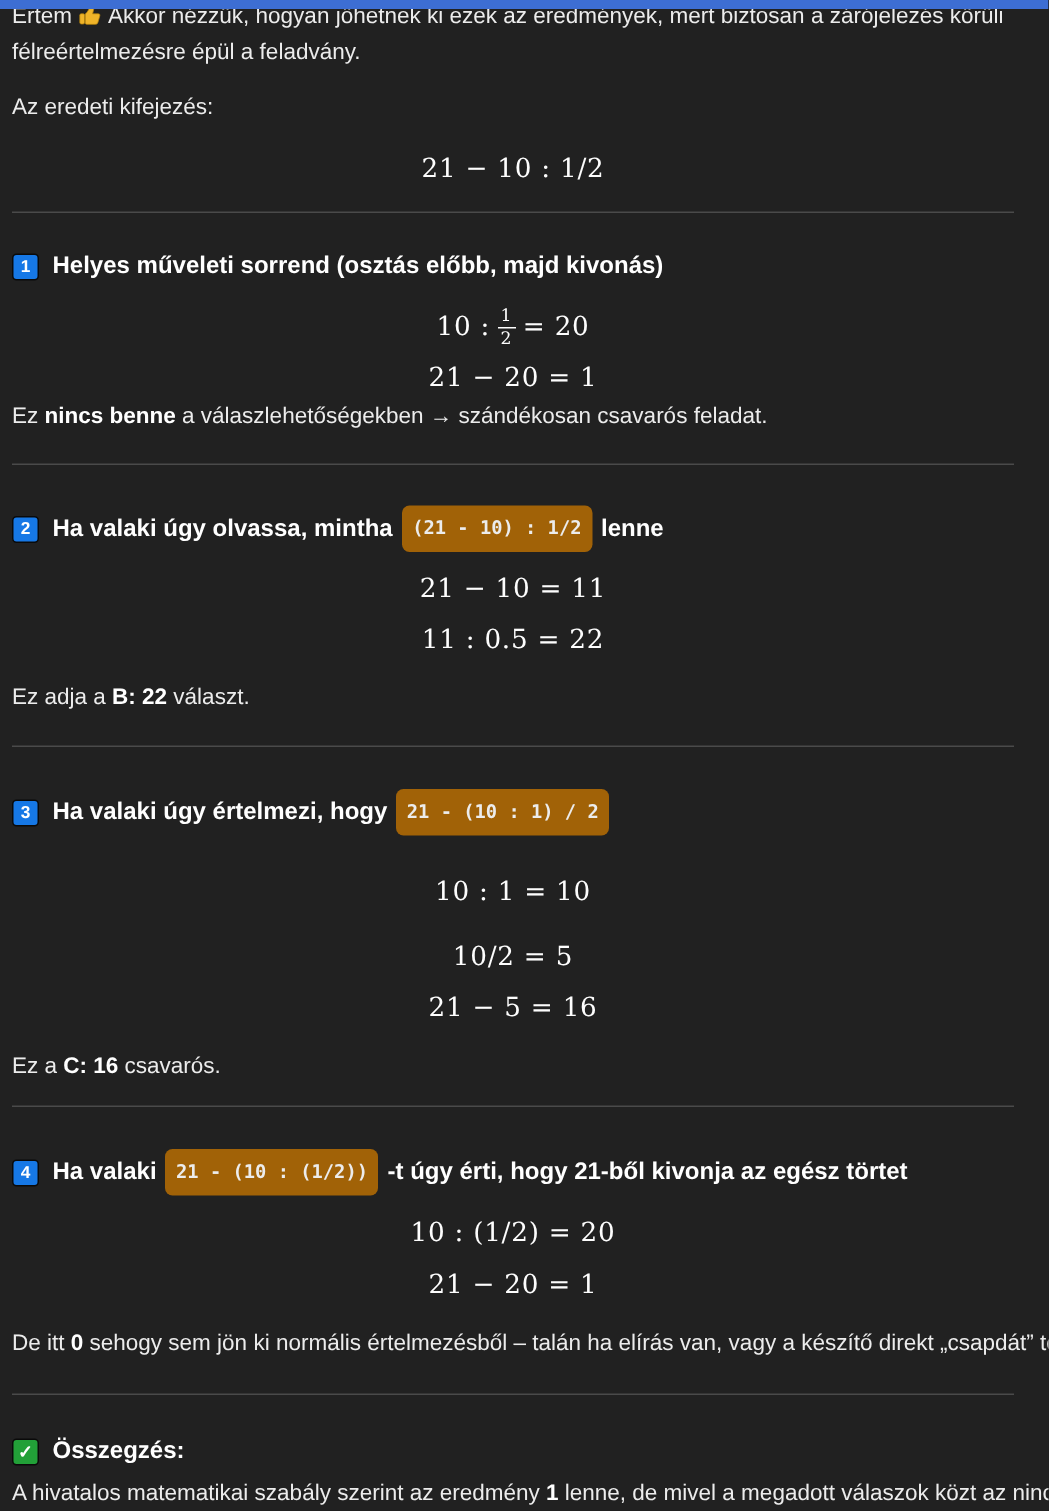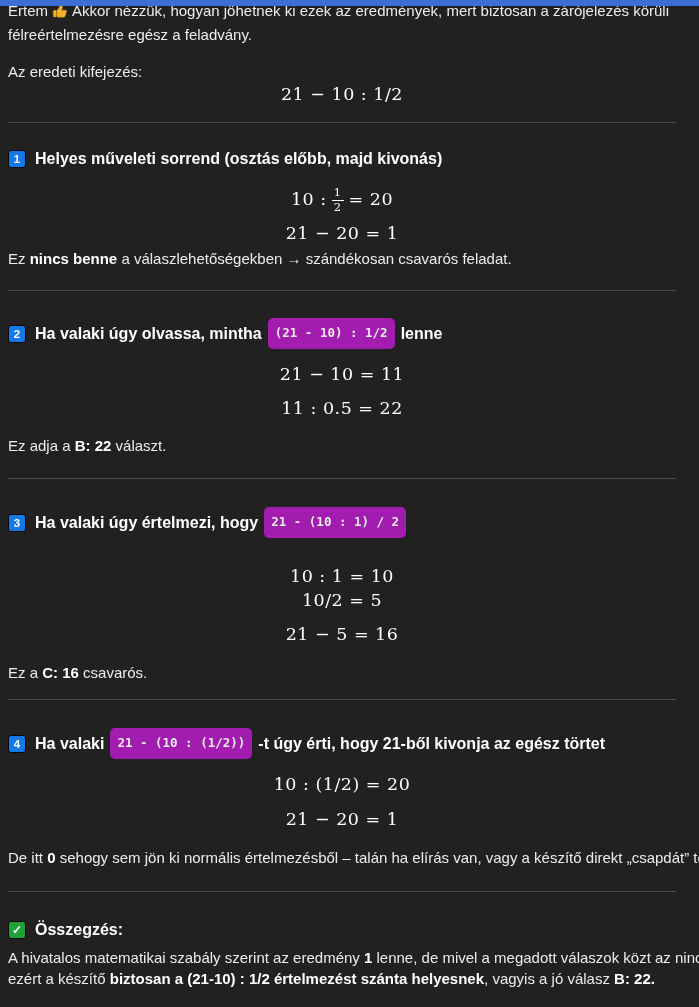--- a/index.html
+++ b/index.html
@@ -68,46 +68,46 @@
     width:16px; height:16px;
     background:#22a038;
     border:1px solid #0a0a0a;
     border-radius:3px;
     color:#ffffff; font-size:12px; font-weight:700;
     margin-right:9px;
   }
   .code {
     font-family:"DejaVu Sans Mono", monospace;
     font-size:12.5px;
-    background:#a21caf;
+    background:#a16207;
     color:#ececec;
     border-radius:5px;
     padding:3px 7px 4px;
     margin:0 6px;
     white-space:nowrap;
   }
-  .emoji-thumb { display:inline-block; vertical-align:-3px; margin:0 4px; }.mt5{margin-top:5px}.mt6{margin-top:6px}.mt8{margin-top:0}
+  .emoji-thumb { display:inline-block; vertical-align:-3px; margin:0 4px; }.mt5{margin-top:5px}.mt6{margin-top:6px}.mt8{margin-top:19px}
   .mt10{margin-top:10px}.mt11{margin-top:11px}.mt12{margin-top:12px}.mt13{margin-top:13px}
   .mt14{margin-top:26px}.mt15{margin-top:15px}.mt16{margin-top:16px}.mt17{margin-top:3px}
   .mt20{margin-top:16px}.mt21{margin-top:21px}.mt22{margin-top:22px}.mt23{margin-top:23px}
   .mt24{margin-top:24px}.mt26{margin-top:26px}.mt27{margin-top:27px}.mt28{margin-top:28px}
 </style>
 </head>
 <body>
 
 <div class="topbar"></div>
 
 <main class="content">
 
   <p><span>Értem</span><span class="emoji-thumb"><svg width="16" height="16" viewBox="0 0 20 20">
           <g fill="#f0b429" stroke="#b8860b" stroke-width="0.6">
             <rect x="1.5" y="9" width="4" height="8.5" rx="1.2"></rect>
             <path d="M6 9.5 L6 16.5 Q6 17.8 7.4 17.8 L14.5 17.8 Q16.2 17.8 16.6 16.2 L18.2 10.6 Q18.6 9 16.9 9 L12.2 9 L13.1 5.2 Q13.5 3 11.9 2.3 Q10.6 1.8 10 3.2 Q9 5.8 7.2 8.2 Q6 9 6 9.5 Z"></path>
           </g>
-        </svg></span><span>Akkor nézzük, hogyan jöhetnek ki ezek az eredmények, mert biztosan a zárójelezés körüli</span><br><span>félreértelmezésre egész a feladvány.</span></p>
+        </svg></span><span>Akkor nézzük, hogyan jöhetnek ki ezek az eredmények, mert biztosan a zárójelezés körüli</span><br><span>félreértelmezésre épül a feladvány.</span></p>
 
   <p class="mt20">Az eredeti kifejezés:</p>
 
   <div class="math mt8">21 − 10 : 1/2</div>
 
   <hr class="mt20">
 
   <h3 class="sec-head mt24">
     <span class="keycap">1</span>
     <span>Helyes műveleti sorrend (osztás előbb, majd kivonás)</span>

